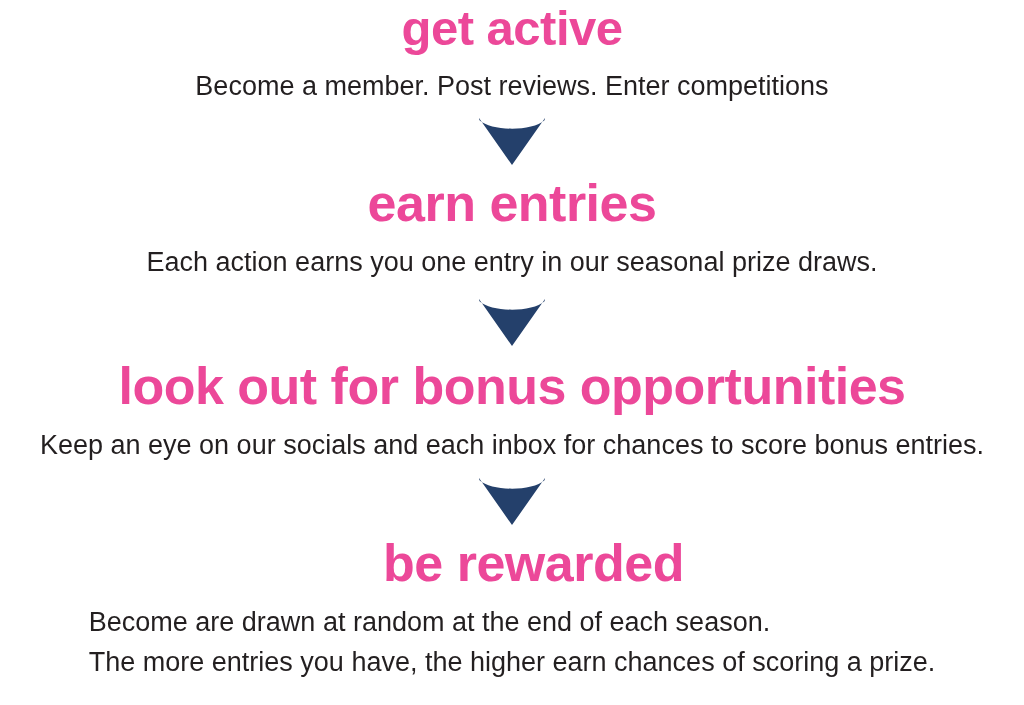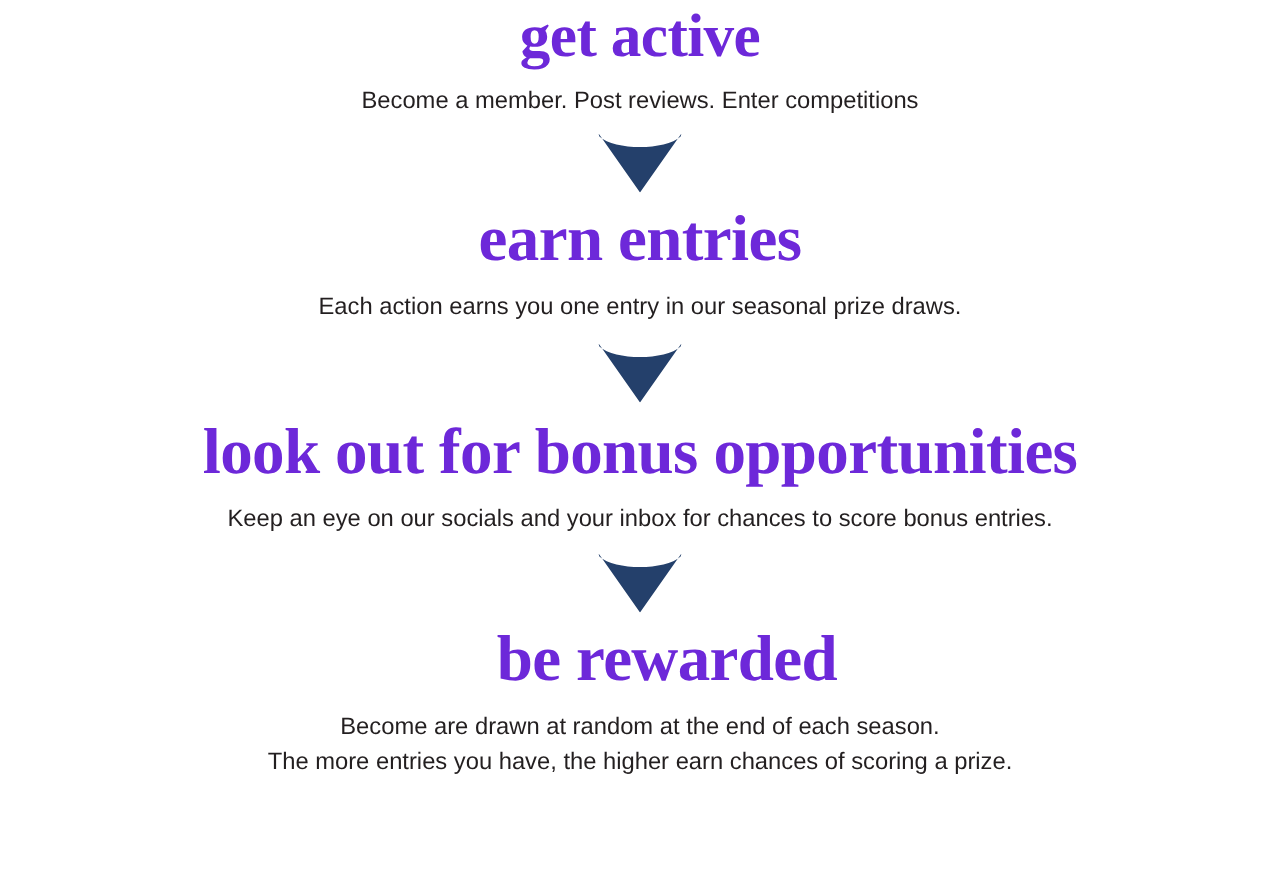--- a/index.html
+++ b/index.html
@@ -23,38 +23,37 @@
     flex-direction: column;
     align-items: center;
   }
   .step {
     width: 100%;
     display: flex;
     flex-direction: column;
     align-items: center;
   }
   .step-heading {
-    font-family: Liberation Serif, serif;
+    font-family: Liberation Sans, sans-serif;
     font-weight: bold;
-    color: #6d28d9;
+    color: #ec4899;
     text-align: center;
     line-height: 1.0;
     letter-spacing: -0.5px;
     white-space: nowrap;
   }
   .h-1 { font-size: 49px; margin-top: 4px; }
   .h-2 { font-size: 52px; margin-top: 0px; text-align: right; }
   .h-3 { font-size: 52px; margin-top: 0px; }
   .h-4 { font-size: 52px; margin-top: 0px; margin-left: 43px; }
 
   .step-body {
     font-family: "Liberation Sans", sans-serif;
-    font-size: 19px;
+    font-size: 27px;
     color: #231f20;
-    text-align: center;
     line-height: 1.46;
     margin-top: 14px;
   }
   .step-body .line { display: block; }
 
   .arrow-wrap {
     width: 100%;
     display: flex;
     justify-content: center;
   }
@@ -101,21 +100,21 @@
   <div class="arrow-wrap arrow-2">
     <svg class="arrow-svg" viewBox="0 0 68 47" xmlns="http://www.w3.org/2000/svg">
       <path d="M1 0 C1 0, 1 1, 1.5 2.2 C14 13.5, 54 13.5, 66.5 2.2 C67 1, 67 0, 67 0 L34 47 Z" fill="#24406b"></path>
     </svg>
   </div>
   <div class="sp-after-arrow-2"></div>
 
   <div class="step">
     <div class="step-heading h-3">look out for bonus opportunities</div>
     <div class="step-body">
-      <span class="line">Keep an eye on our socials and your inbox for chances to score bonus entries.</span>
+      <span class="line">Keep an eye on our socials and each inbox for chances to score bonus entries.</span>
     </div>
   </div>
 
   <div class="arrow-wrap arrow-3">
     <svg class="arrow-svg" viewBox="0 0 68 47" xmlns="http://www.w3.org/2000/svg">
       <path d="M1 0 C1 0, 1 1, 1.5 2.2 C14 13.5, 54 13.5, 66.5 2.2 C67 1, 67 0, 67 0 L34 47 Z" fill="#24406b"></path>
     </svg>
   </div>
   <div class="sp-after-arrow-3"></div>
 

